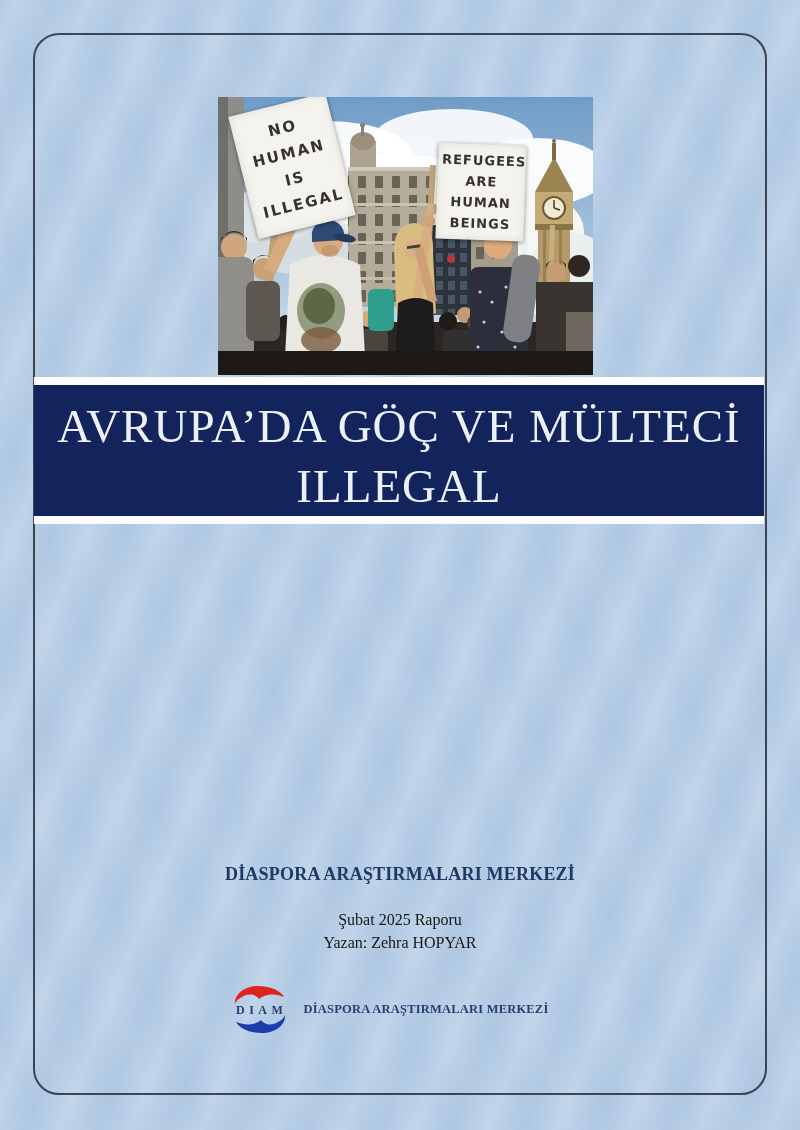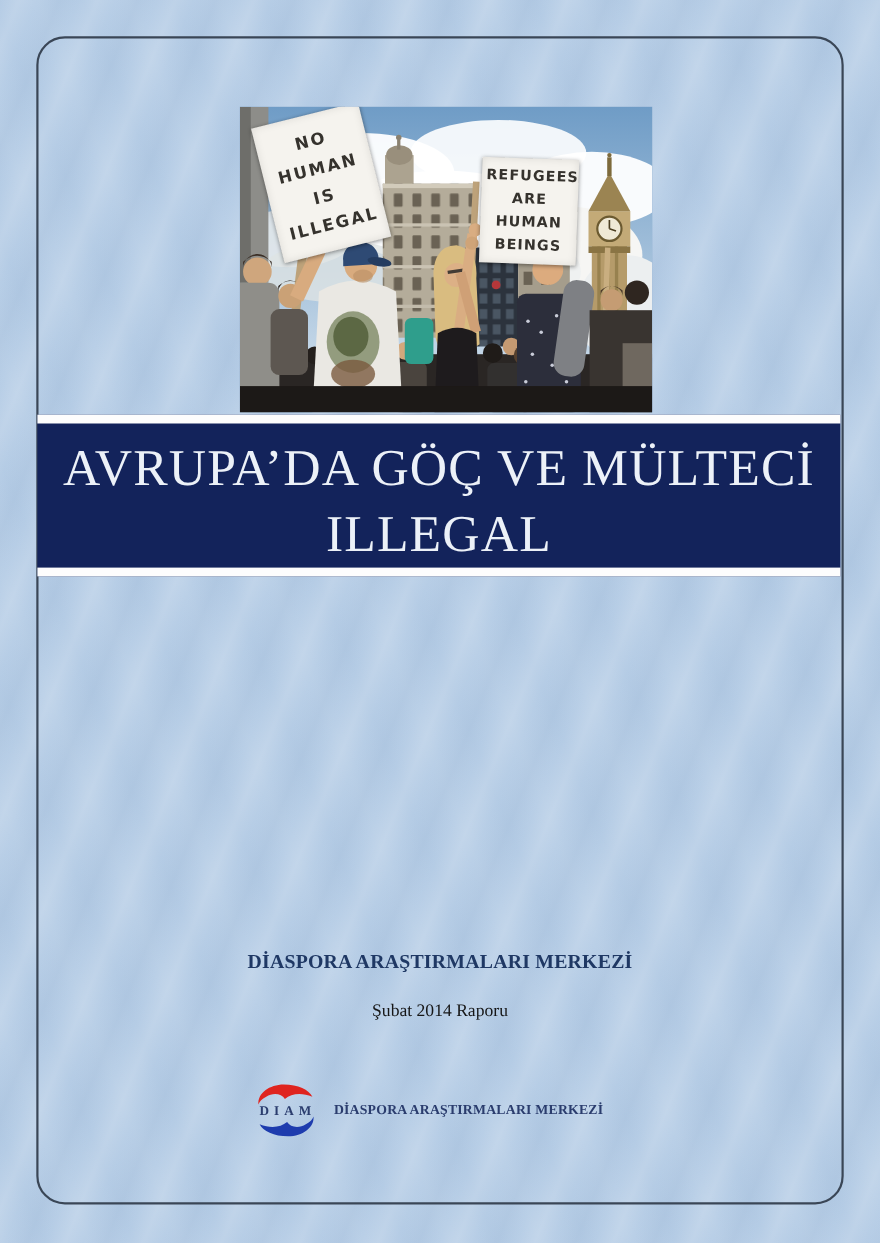--- a/index.html
+++ b/index.html
@@ -241,21 +241,22 @@
 </div>
 
 <div class="banner">
   <div class="title-line">AVRUPA’DA GÖÇ VE MÜLTECİ</div>
   <div class="title-line">ILLEGAL</div>
 </div>
 
 <div class="publisher">DİASPORA ARAŞTIRMALARI MERKEZİ</div>
 
 <div class="meta">
-  <div>Şubat 2014 Raporu</div>
+  <div>Şubat 2025 Raporu</div>
+  <div>Yazan: Zehra HOPYAR</div>
 </div>
 
 <div class="logo-row">
   <svg class="logo-mark" viewBox="0 0 64 52">
     <path d="M7 21 C6 11 17 3 30 3 C43 3 53 8 56 14 C46 10 37 11 31 16 C28 11 20 10 14 14 C10 16 8 18 7 21 Z" fill="#df241f"></path>
     <text x="8" y="31" font-family="Liberation Serif, serif" font-size="12" font-weight="600" letter-spacing="4.5" fill="#2b3d6e">DIAM</text>
     <path d="M57 32 C58 42 47 50 34 50 C21 50 11 45 8 39 C18 43 27 42 33 37 C36 42 44 43 50 39 C54 37 56 35 57 32 Z" fill="#1e3cae"></path>
   </svg>
   <div class="logo-wordmark">DİASPORA ARAŞTIRMALARI MERKEZİ</div>
 </div>

